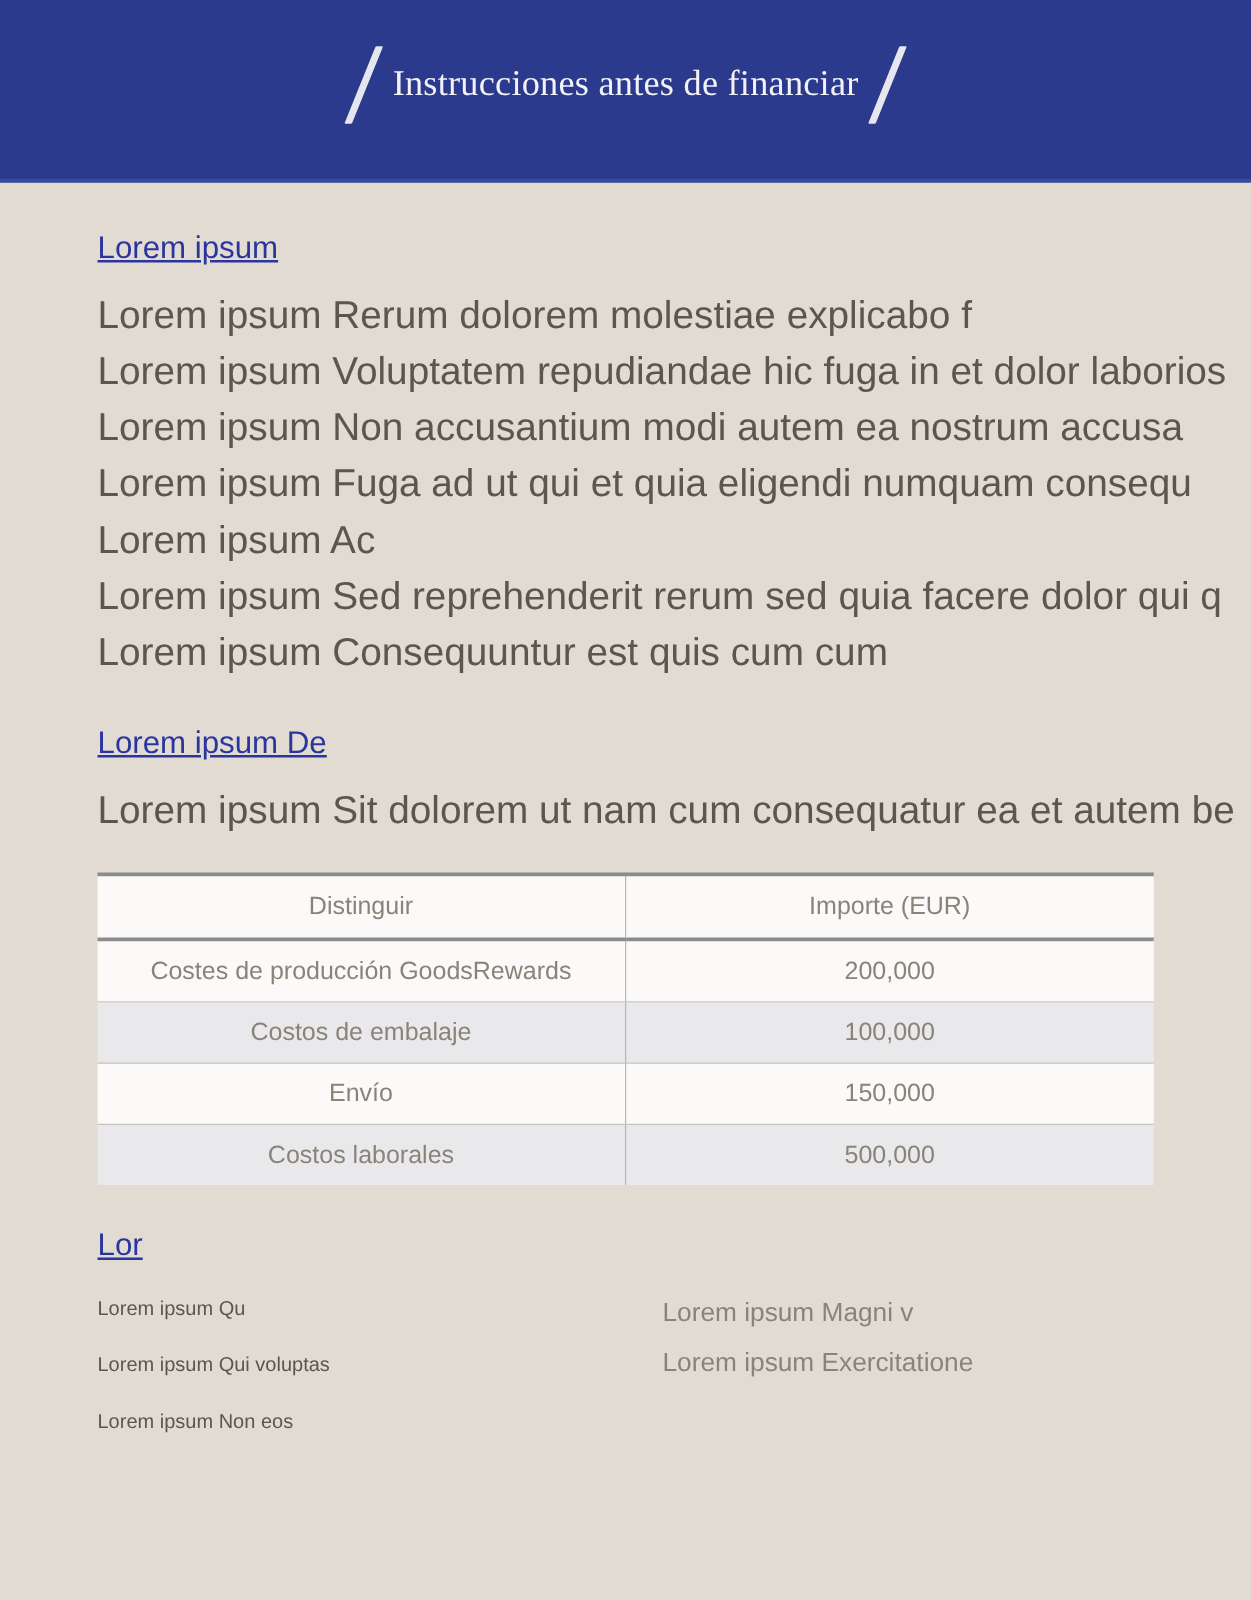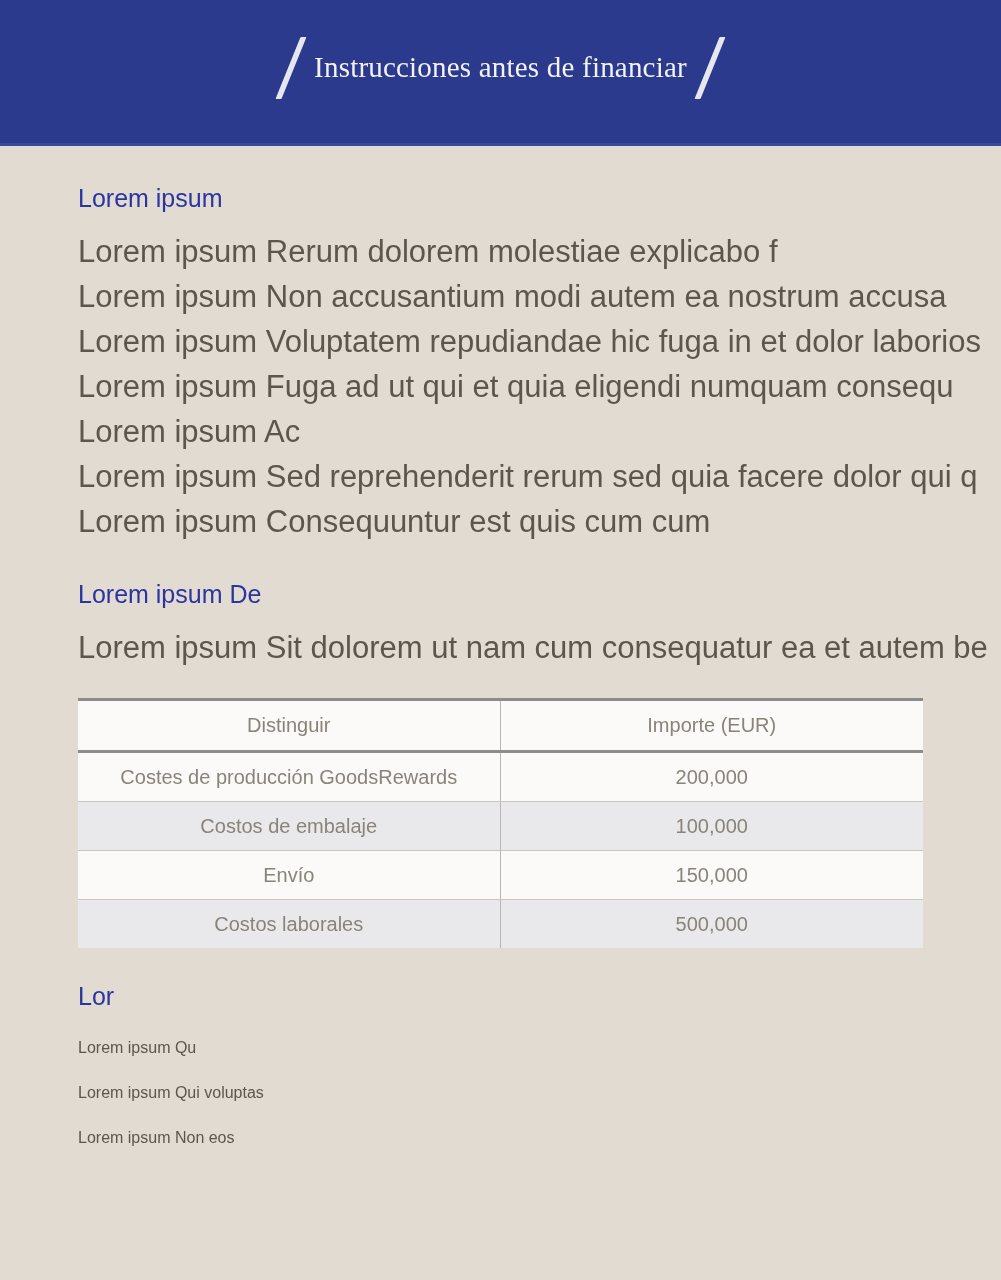--- a/index.html
+++ b/index.html
@@ -65,20 +65,21 @@
 
   .section { position: relative; }
 
   .sec-heading {
     color: #2b35a0;
     font-size: 25px;
     font-weight: 400;
     line-height: 1.0;
     margin: 0;
     white-space: nowrap;
+    text-decoration: underline;
   }
 
   .body-line {
     color: #5c564e;
     font-size: 31px;
     font-weight: 400;
     line-height: 45px;
     margin: 0;
     white-space: nowrap;
   }
@@ -159,22 +160,22 @@
     <h1 class="header-title">Instrucciones antes de financiar</h1>
     <span class="slash right"></span>
   </div>
 </div>
 
 <div class="page">
 
   <section class="section" id="section-intro">
     <h2 class="sec-heading">Lorem ipsum</h2>
     <p class="body-line">Lorem ipsum Rerum dolorem molestiae explicabo f</p>
+    <p class="body-line">Lorem ipsum Voluptatem repudiandae hic fuga in et dolor laborios</p>
     <p class="body-line">Lorem ipsum Non accusantium modi autem ea nostrum accusa</p>
-    <p class="body-line">Lorem ipsum Voluptatem repudiandae hic fuga in et dolor laborios</p>
     <p class="body-line">Lorem ipsum Fuga ad ut qui et quia eligendi numquam consequ</p>
     <p class="body-line">Lorem ipsum Ac</p>
     <p class="body-line">Lorem ipsum Sed reprehenderit rerum sed quia facere dolor qui q</p>
     <p class="body-line">Lorem ipsum Consequuntur est quis cum cum</p>
   </section>
 
   <section class="section" id="section-budget">
     <h2 class="sec-heading">Lorem ipsum De</h2>
     <p class="body-line">Lorem ipsum Sit dolorem ut nam cum consequatur ea et autem be</p>
 
@@ -211,16 +212,20 @@
   </section>
 
   <section class="section" id="section-footer">
     <h2 class="sec-heading">Lor</h2>
     <div class="footer-cols">
       <div class="footer-col-left">
         <p class="footer-line-left">Lorem ipsum Qu</p>
         <p class="footer-line-left">Lorem ipsum Qui voluptas</p>
         <p class="footer-line-left">Lorem ipsum Non eos</p>
       </div>
+      <div class="footer-col-right">
+        <p class="footer-line-right">Lorem ipsum Magni v</p>
+        <p class="footer-line-right">Lorem ipsum Exercitatione</p>
+      </div>
     </div>
   </section>
 
 </div>
 
 </body></html>

